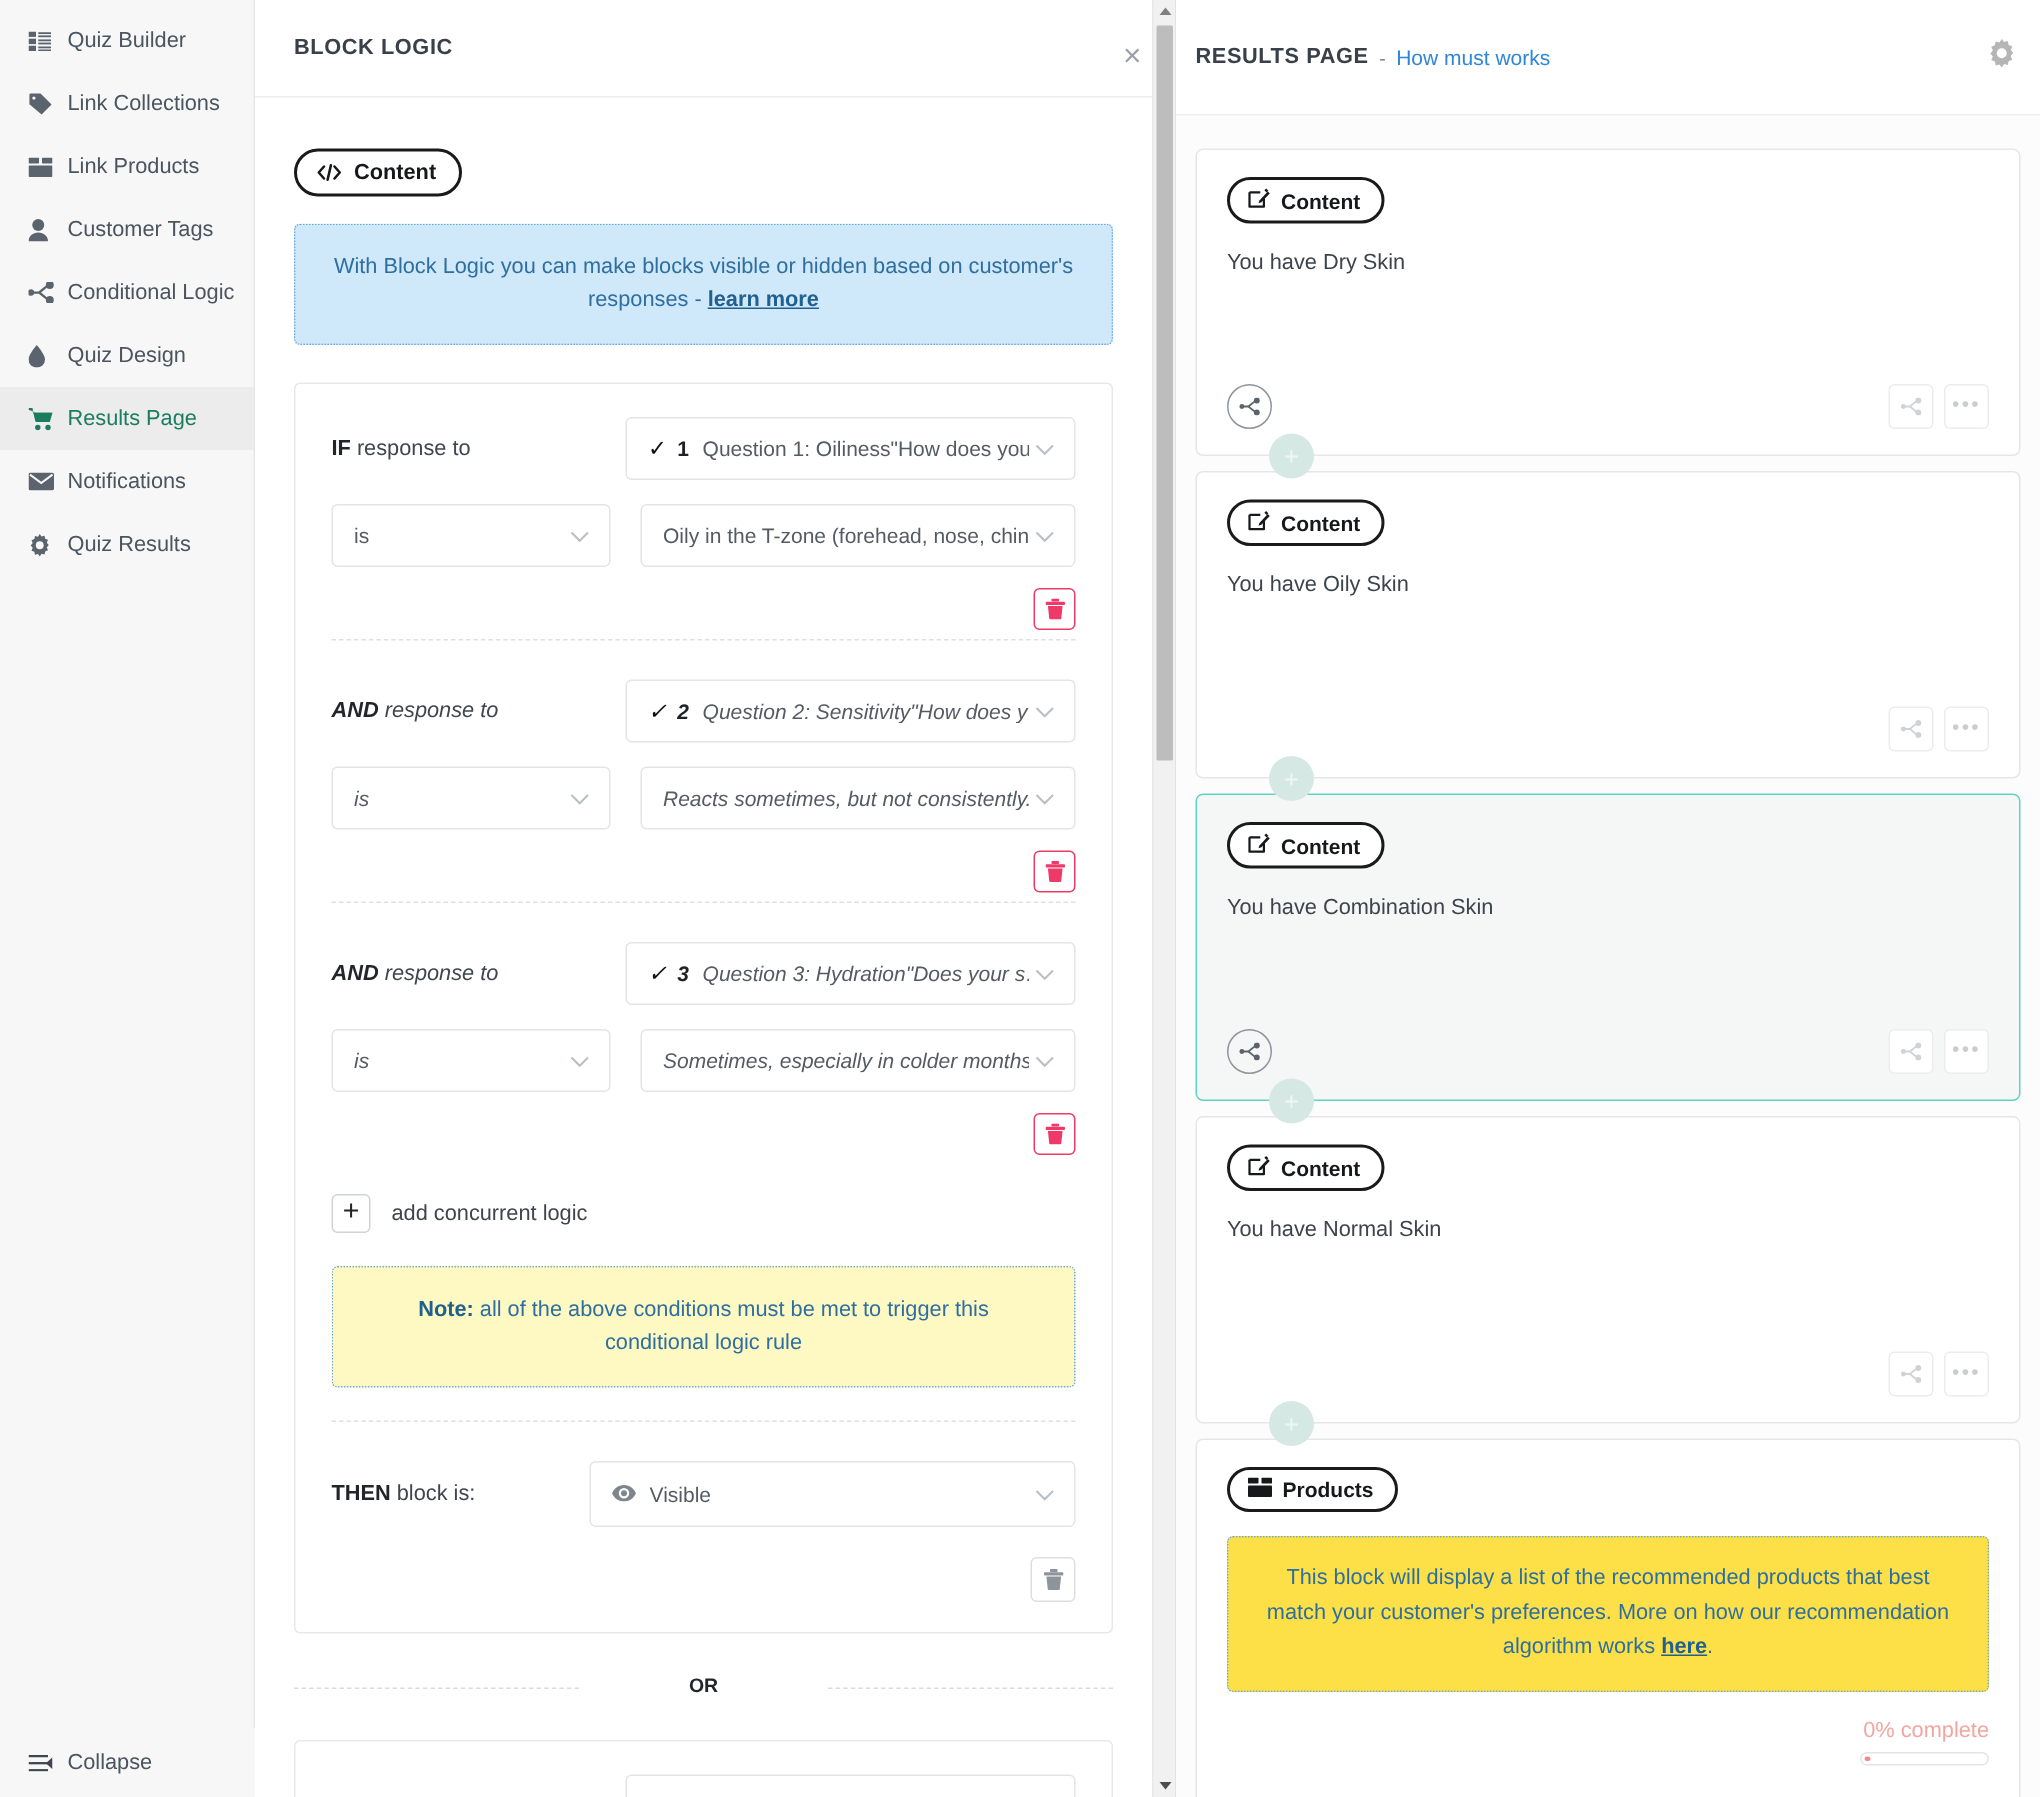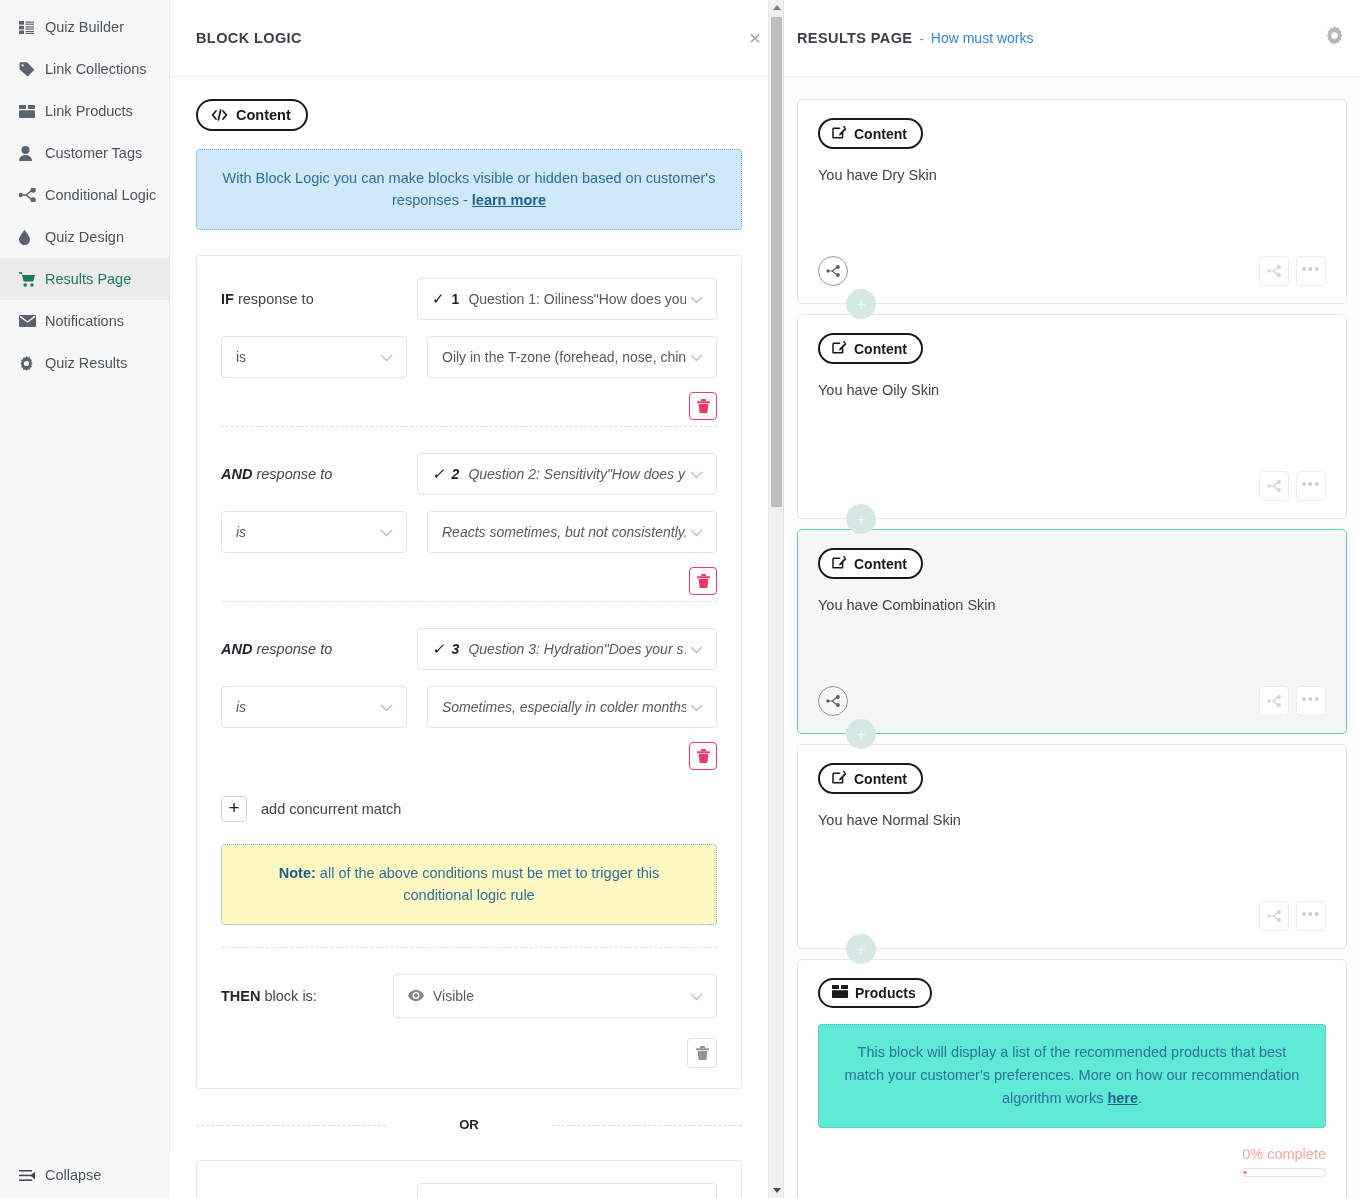--- a/index.html
+++ b/index.html
@@ -49,21 +49,21 @@
 
   
   .mid {
     flex: 0 0 614px;
     width: 614px; height: 1198px;
     background: #ffffff;
     position: relative;
     border-right: 1px solid #e3e3e3;
   }
   .mid-head {
-    height: 77px; border-bottom: 1px solid #ededed;
+    height: 65px; border-bottom: 1px solid #ededed;
     display: flex; align-items: center;
     padding: 0 28px 0 26px; position: relative;
   }
   .mid-title {
     font-size: 14.5px; font-weight: bold; letter-spacing: .4px;
     color: #3a4049;
   }
   .close-x {
     position: absolute; right: 22px; top: 27px;
     font-size: 21px; color: #9aa0a6; cursor: pointer; line-height: 1;
@@ -253,21 +253,21 @@
   .addcircle {
     position: absolute; left: 49px; width: 30px; height: 30px; border-radius: 50%;
     background: #d6e8e3; display: flex; align-items: center; justify-content: center;
     color: #eef6f4; font-size: 17px; z-index: 5; cursor: pointer; line-height: 1;
   }
   .gap { position: relative; height: 10px; }
   .gap .addcircle { top: -15px; }
 
   .pinfo {
     margin-top: 16px;
-    background: #5eead4; border: 1px dotted #6ba8d8; border-radius: 4px;
+    background: #fde047; border: 1px dotted #6ba8d8; border-radius: 4px;
     color: #2f6f9f; font-size: 14.5px; line-height: 1.6;
     text-align: center; padding: 16px 22px;
   }
   .pinfo a { color: #22618f; font-weight: bold; text-decoration: underline; }
 
   .prog-wrap {
     display: flex; align-items: flex-end; justify-content: flex-end;
     gap: 8px; margin-top: 18px; flex-direction: column;
   }
   .prog-col { flex: 0 0 290px; }
@@ -541,21 +541,21 @@
                   <rect x="4" y="0" width="5" height="2" rx=".5"></rect>
                   <rect x="0" y="2.2" width="13" height="2.1" rx=".6"></rect>
                   <path d="M1.6 5h9.8l-.9 8.3a.8.8 0 01-.8.7H3.3a.8.8 0 01-.8-.7z"></path>
                 </svg>
             </div>
           </div>
         </div>
 
         <div class="addlogic">
           <span class="plus-sq">+</span>
-          <span class="lbl">add concurrent match</span>
+          <span class="lbl">add concurrent logic</span>
         </div>
 
         <div class="note">
           <b>Note:</b><span> all of the above conditions must be met to trigger this conditional logic rule</span>
         </div>
 
         <div class="then-wrap">
           <div class="then-kw"><b>THEN</b><span> block is:</span></div>
           <div class="sel sel-then">
             <span class="eye">

